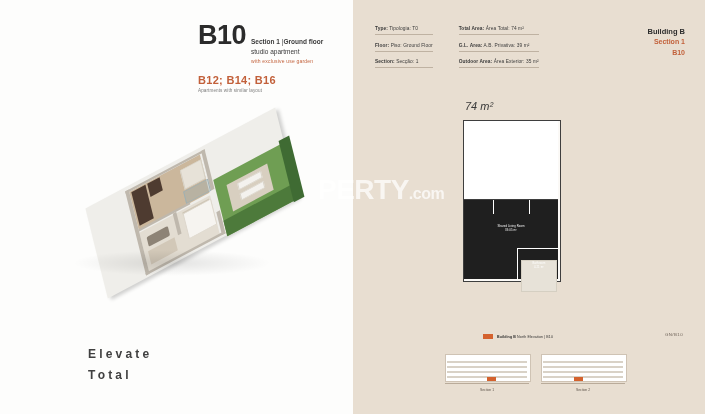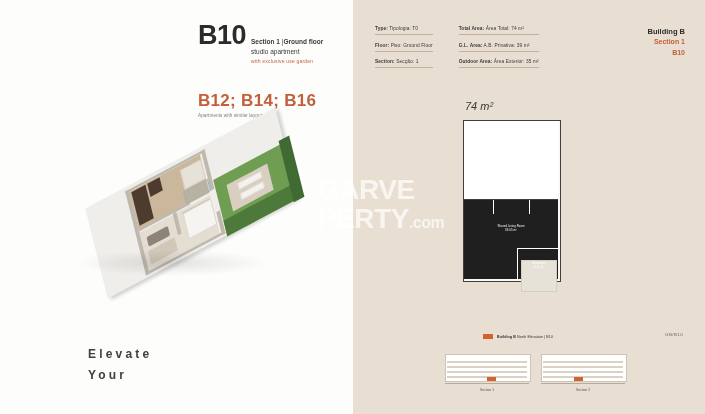--- a/index.html
+++ b/index.html
@@ -58,22 +58,22 @@
     color: #3a3a3a;
     margin-top: 1px;
   }
   .garden-note {
     font-size: 5px;
     color: #c2603a;
     margin-top: 1px;
     letter-spacing: 0.2px;
   }
   .unit-list {
-    margin-top: 25px;
-    font-size: 17px;
+    margin-top: 8px;
+    font-size: 11px;
     font-weight: bold;
     color: #c2603a;
     letter-spacing: 0.3px;
   }
   .unit-list-note {
     margin-top: 2px;
     font-size: 4.6px;
     color: #7d7d7d;
     letter-spacing: 0.1px;
   }
@@ -466,21 +466,21 @@
           <div class="rug"></div>
           <div class="bed-head"></div>
           <div class="bed"></div>
         </div>
       </div>
     </div>
     <div class="shadow-blob"></div>
 
     <div class="tagline">
       <div>Elevate</div>
-      <div>Your</div>
+      <div>Total</div>
     </div>
   </div>
 
   <div class="right-panel">
 
     <div class="specs">
       <div class="spec-col">
         <div>
           <div class="spec-line">
             <span class="k">Type:</span>
@@ -581,17 +581,16 @@
         <div class="band b3"></div>
         <div class="band b4"></div>
         <div class="highlight"></div>
         <div class="ground"></div>
         <div class="caption">Section 2</div>
       </div>
     </div>
   </div>
 
   <div class="watermark">
-    <div>GARVE</div>
     <div class="wm2"><span>PERTY</span><span class="dotcom">.com</span></div>
   </div>
 
 </div>
 
 </body></html>

